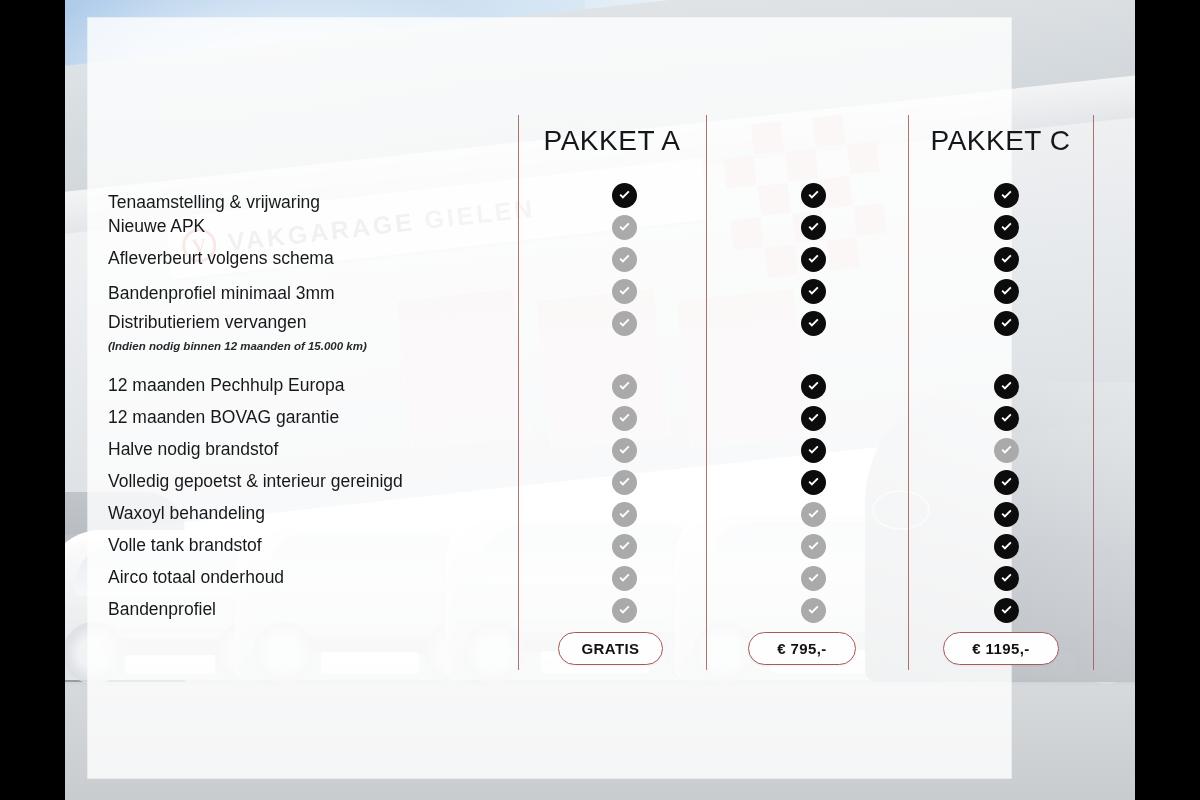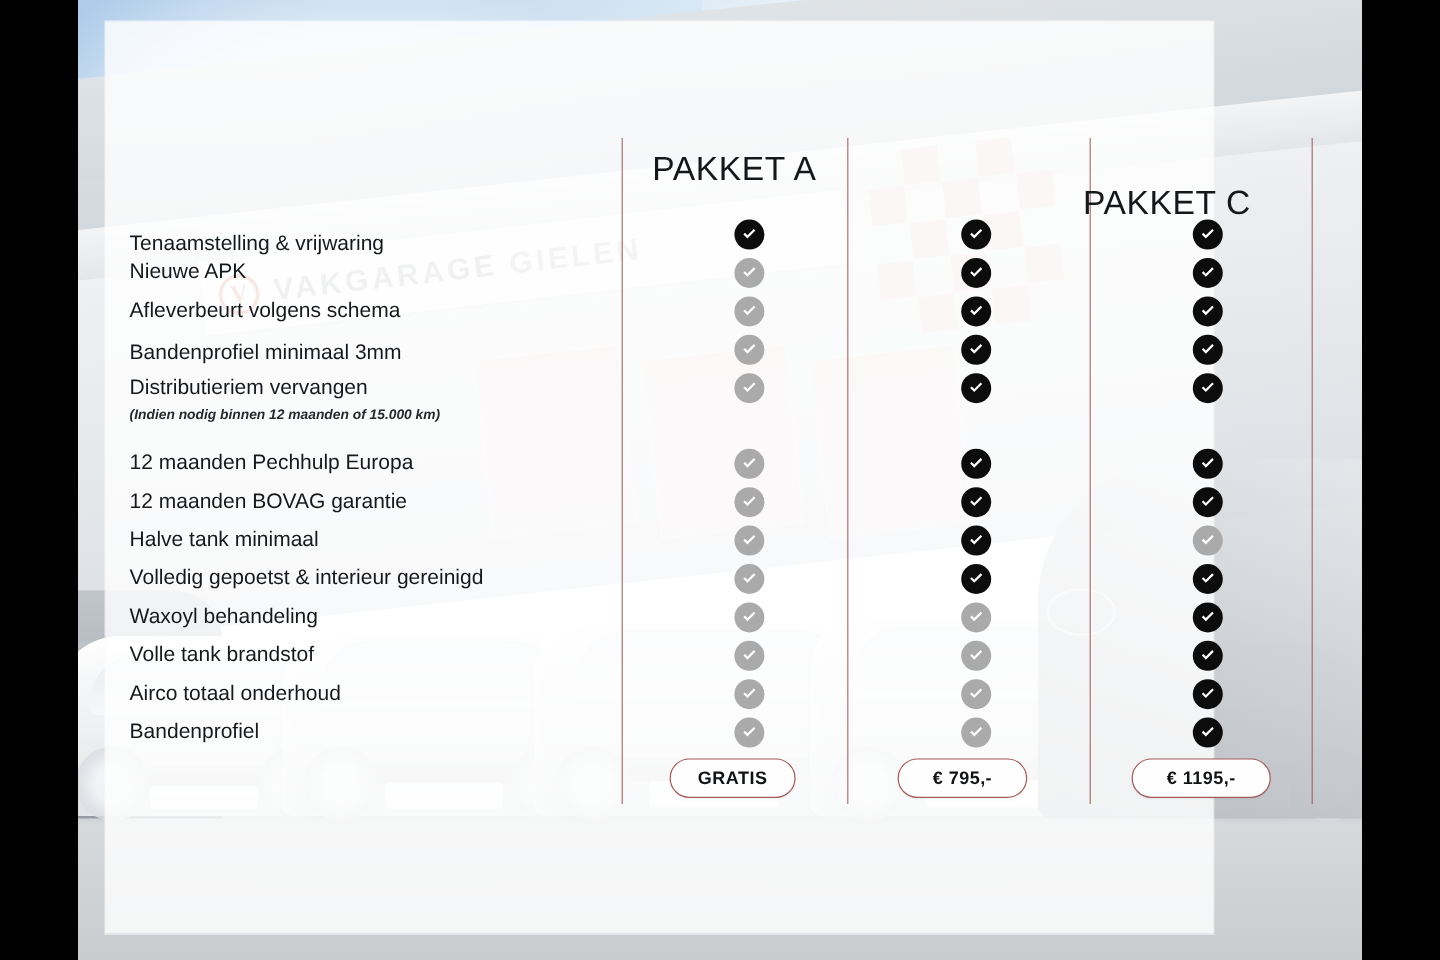--- a/index.html
+++ b/index.html
@@ -128,21 +128,21 @@
   .divider.d3 { left:820px; }
   .divider.d4 { left:1005px; }
 
   .colhead {
     position:absolute; top:100px; height:46px;
     display:flex; align-items:center; justify-content:center;
     font-size:28px; letter-spacing:.5px; color:#15181b; white-space:nowrap;
   }
   .colhead.c1 { left:430px; width:188px; }
   .colhead.c2 { left:618px; width:202px; }
-  .colhead.c3 { left:792px; width:185px;margin-top:28px; }
+  .colhead.c3 { left:820px; width:185px; }
 
   .rowlabel {
     position:absolute; left:20px; font-size:17.5px; color:#16191c; white-space:nowrap;
     line-height:1;
   }
   .sublabel {
     position:absolute; left:20px; font-size:11.5px; font-style:italic; color:#26292c;
     white-space:nowrap; line-height:1;
   }
 
@@ -371,21 +371,21 @@
           <div class="mark on" style="left: 712.5px; top: 387.5px;">
             <svg viewBox="0 0 24 24" aria-hidden="true">
               <path d="M20 6.5 9.4 17.1 4 11.7l2.1-2.1 3.3 3.3L17.9 4.4z" fill="#fff"></path>
             </svg>
           </div>
           <div class="mark on" style="left: 906px; top: 387.5px;">
             <svg viewBox="0 0 24 24" aria-hidden="true">
               <path d="M20 6.5 9.4 17.1 4 11.7l2.1-2.1 3.3 3.3L17.9 4.4z" fill="#fff"></path>
             </svg>
           </div>
-          <div class="rowlabel" style="top: 423px;">Halve tank minimaal</div>
+          <div class="rowlabel" style="top: 423px;">Halve nodig brandstof</div>
           <div class="mark off" style="left: 523.5px; top: 419.5px;">
             <svg viewBox="0 0 24 24" aria-hidden="true">
               <path d="M20 6.5 9.4 17.1 4 11.7l2.1-2.1 3.3 3.3L17.9 4.4z" fill="#fff"></path>
             </svg>
           </div>
           <div class="mark on" style="left: 712.5px; top: 419.5px;">
             <svg viewBox="0 0 24 24" aria-hidden="true">
               <path d="M20 6.5 9.4 17.1 4 11.7l2.1-2.1 3.3 3.3L17.9 4.4z" fill="#fff"></path>
             </svg>
           </div>

